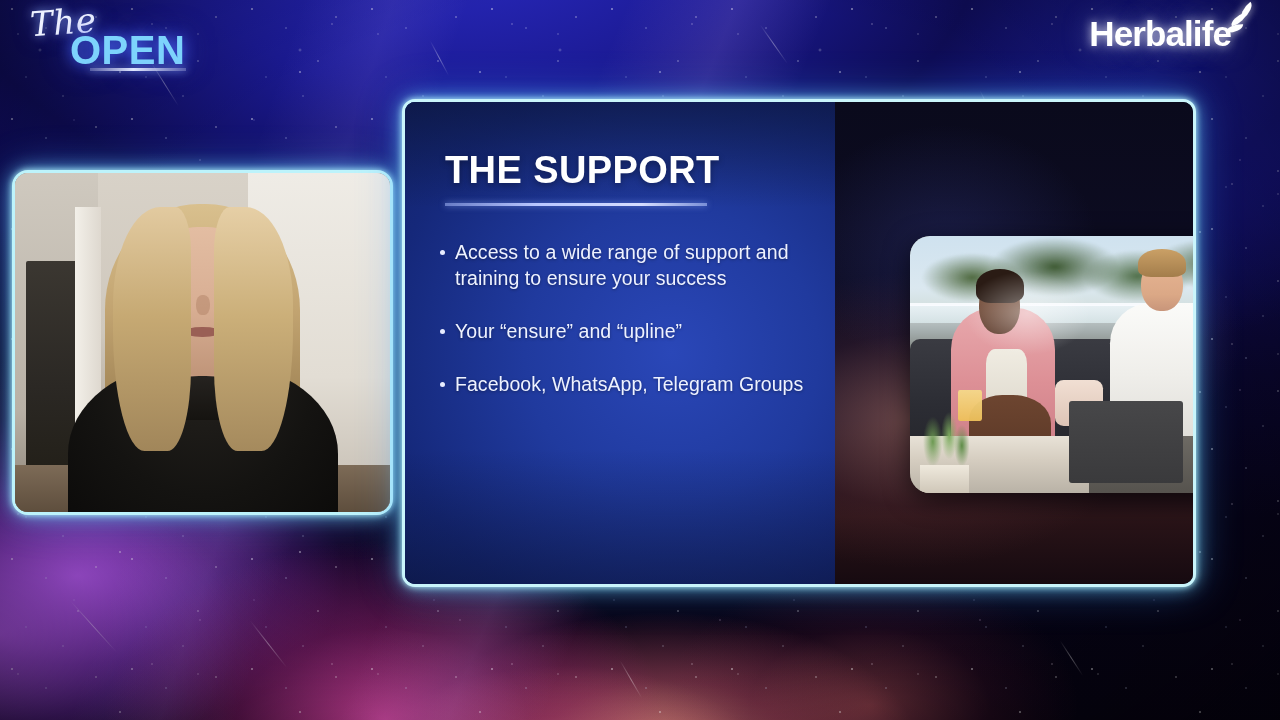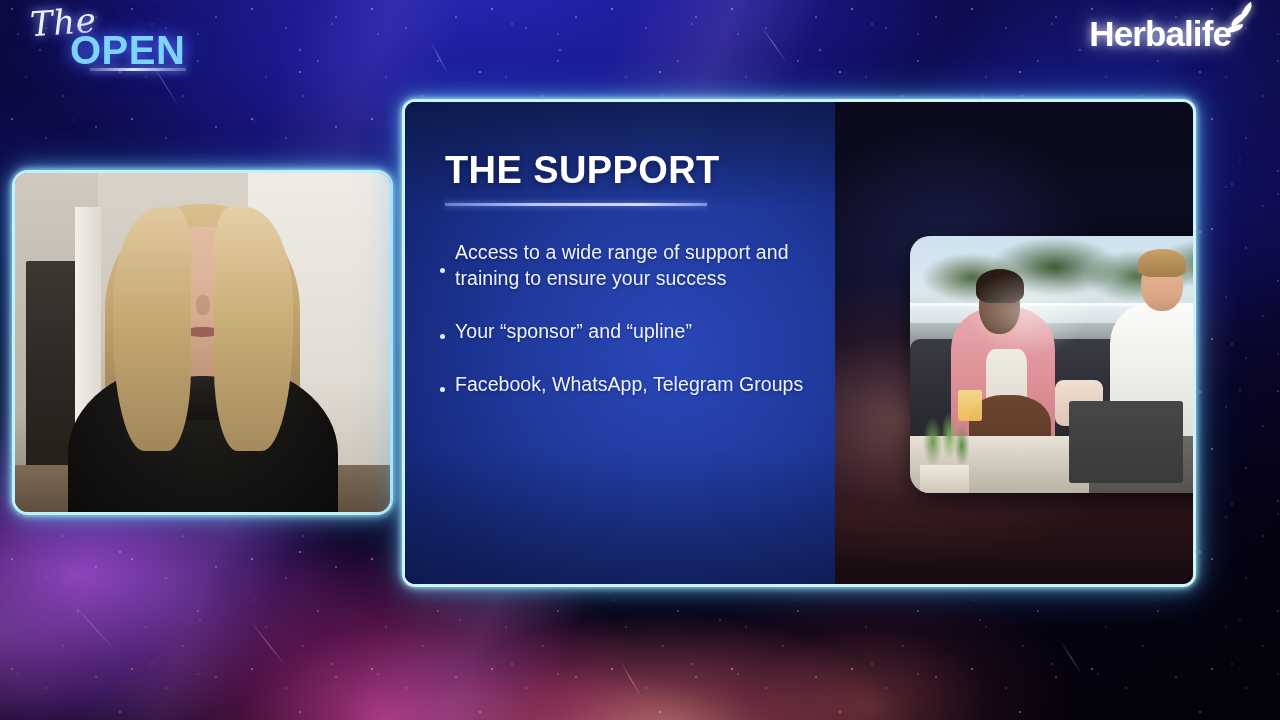--- a/index.html
+++ b/index.html
@@ -285,21 +285,21 @@
     background:linear-gradient(90deg, rgba(170,190,255,.55) 0%, #b9c7ff 35%, #d6deff 75%, rgba(180,200,255,.6) 100%);
     box-shadow:0 0 6px rgba(150,180,255,.6);
     z-index:3;
   }
 
   #bullet-list {
     position:absolute; left:35px; top:137px; width:372px;
     z-index:3;
   }
   .bullet {
-    display:flex; align-items:center; gap:10px;
+    display:flex; align-items:flex-start; gap:10px;
     margin-bottom:27px;
   }
   .bullet .dot {
     flex:0 0 auto; width:5px; height:5px; border-radius:50%;
     background:#e7ecff; margin-top:11px;
   }
   .bullet .txt {
     font-size:19.5px; line-height:26px; color:#eef2ff;
     text-shadow:0 1px 3px rgba(0,0,0,.35);
     letter-spacing:.05px;
@@ -501,21 +501,21 @@
     <div id="slide-title">THE SUPPORT</div>
     <div id="slide-title-rule"></div>
 
     <div id="bullet-list">
       <div class="bullet">
         <div class="dot"></div>
         <div class="txt">Access to a wide range of support and training to ensure your success</div>
       </div>
       <div class="bullet">
         <div class="dot"></div>
-        <div class="txt">Your “sponsor” and “upline”</div>
+        <div class="txt">Your “ensure” and “upline”</div>
       </div>
       <div class="bullet">
         <div class="dot"></div>
         <div class="txt">Facebook, WhatsApp, Telegram Groups</div>
       </div>
     </div>
 
     <div id="slide-photo">
       <div class="sky"></div>
       <div class="trees"></div>

